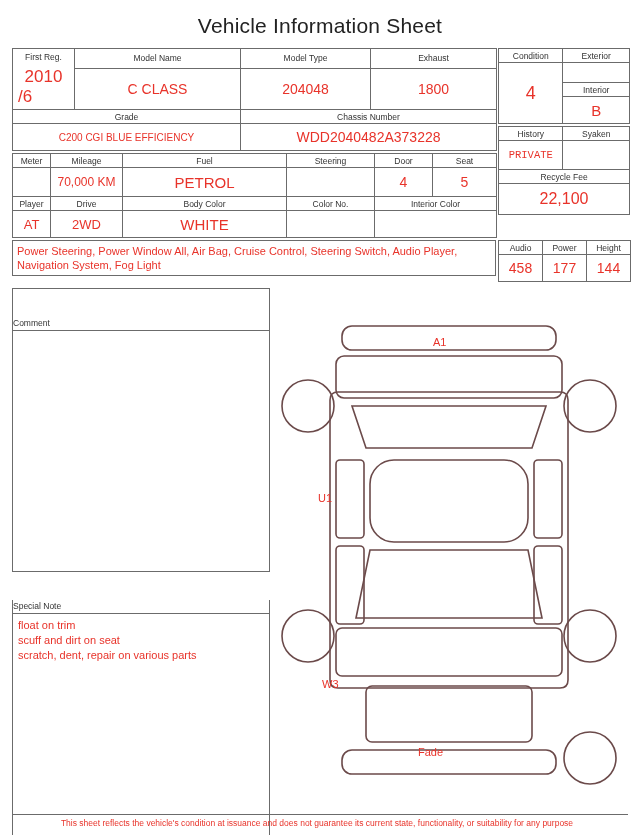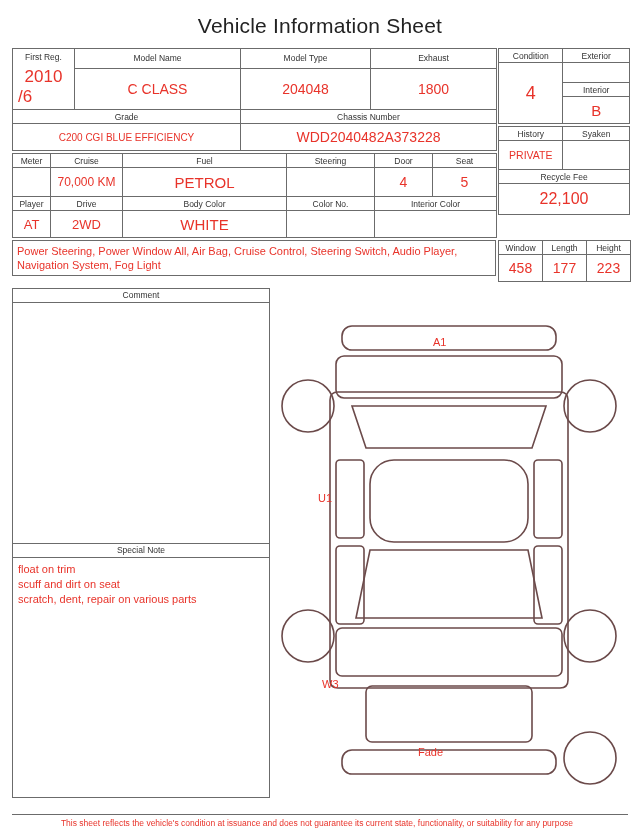--- a/index.html
+++ b/index.html
@@ -88,25 +88,26 @@
   .diagram-col {
     width: 358px;
     position: relative;
   }
   .boxed {
     border: 1px solid #6b6b6b;
     box-sizing: border-box;
   }
   .box-head {
     font-size: 8.5px;
-    text-align: center;
+    text-align: left;
     border-bottom: 1px solid #6b6b6b;
     line-height: 13px;
     height: 13px;
     color: #333;
+    margin-top: 28px;
   }
   .comment-body { height: 240px; }
   .note-body {
     height: 231px;
     color: #e8332a;
     font-size: 11px;
     line-height: 15px;
     padding: 4px 5px;
     text-align: left;
   }
@@ -183,21 +184,21 @@
             <col style="width:38px">
             <col style="width:72px">
             <col style="width:164px">
             <col style="width:88px">
             <col style="width:58px">
             <col style="width:64px">
           </colgroup>
           <tbody>
               <tr>
             <td class="lbl">Meter</td>
-            <td class="lbl">Cruise</td>
+            <td class="lbl">Mileage</td>
             <td class="lbl">Fuel</td>
             <td class="lbl">Steering</td>
             <td class="lbl">Door</td>
             <td class="lbl">Seat</td>
           </tr>
           <tr>
             <td class="val v-sm" style="height:28px;"></td>
             <td class="val v-sm" style="font-size:12px;">70,000 KM</td>
             <td class="val v-md" style="font-size:15px;">PETROL</td>
             <td class="val v-sm"></td>
@@ -250,21 +251,21 @@
           <colgroup>
             <col style="width:64px">
             <col style="width:66px">
           </colgroup>
           <tbody>
               <tr>
             <td class="lbl">History</td>
             <td class="lbl">Syaken</td>
           </tr>
           <tr>
-            <td class="val v-xs" style="height:28px;font-size:10.5px;">PRIVATE</td>
+            <td class="val v-xs" style="height:28px;font-size:10.5px;font-family:Liberation Mono, monospace;">PRIVATE</td>
             <td class="val v-sm"></td>
           </tr>
           <tr>
             <td class="lbl" colspan="2">Recycle Fee</td>
           </tr>
           <tr>
             <td class="val v-md" colspan="2" style="height:30px;font-size:16px;">22,100</td>
           </tr>
         </tbody>
           </table>
@@ -285,28 +286,28 @@
       </div>
       <div class="right-block">
         <table class="grid" width="132" style="margin-left:2px;">
           <colgroup>
             <col style="width:44px">
             <col style="width:44px">
             <col style="width:44px">
           </colgroup>
           <tbody>
               <tr>
-            <td class="lbl">Window</td>
-            <td class="lbl">Length</td>
+            <td class="lbl">Audio</td>
+            <td class="lbl">Power</td>
             <td class="lbl">Height</td>
           </tr>
           <tr>
             <td class="val v-md" style="height:26px;">458</td>
             <td class="val v-md">177</td>
-            <td class="val v-md">223</td>
+            <td class="val v-md">144</td>
           </tr>
         </tbody>
           </table>
       </div>
     </div>
 
     <div class="lower">
       <div class="comment-col">
         <div class="boxed">
           <div class="box-head">Comment</div>

